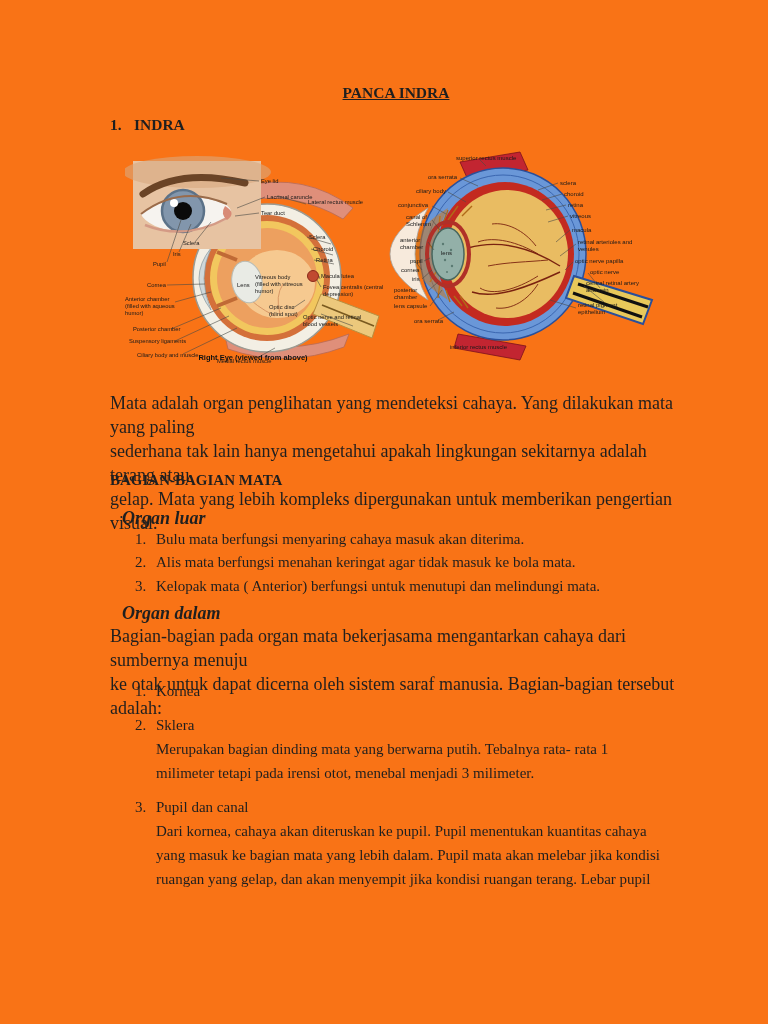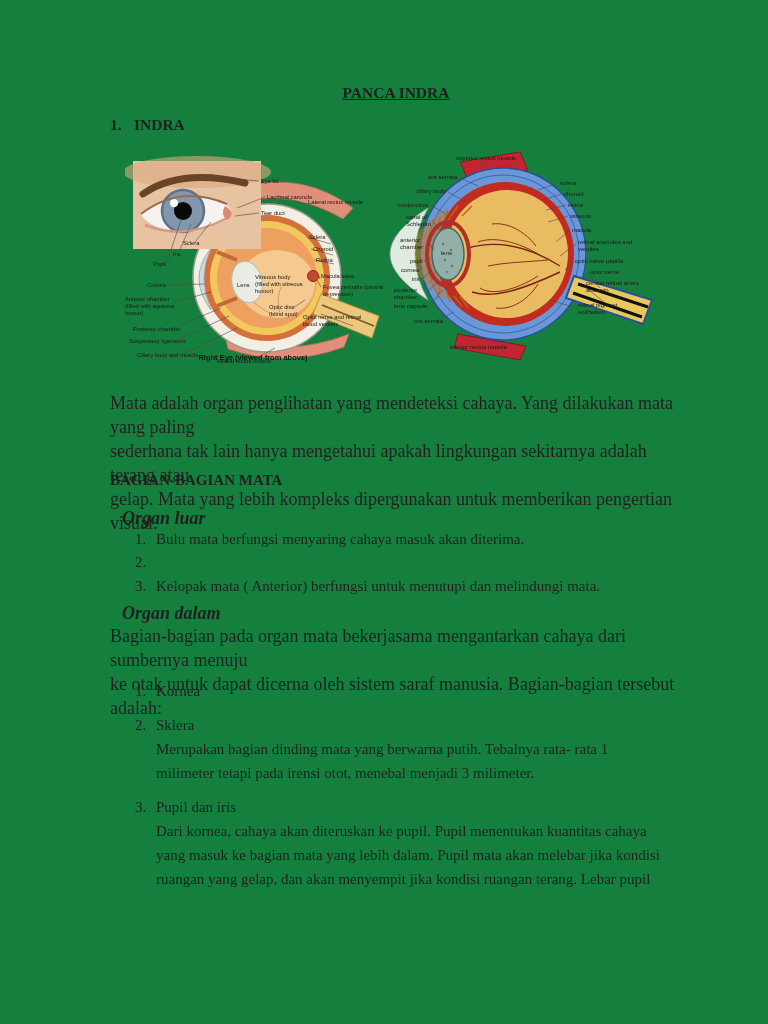--- a/index.html
+++ b/index.html
@@ -1,17 +1,17 @@
 <!DOCTYPE html>
 <html><head>
 <meta charset="utf-8">
 <style>
   html,body { margin:0; padding:0; background:#ffffff; }
   .page {
-    position:relative; width:768px; height:1024px; background:#15803d;
+    position:relative; width:768px; height:1024px; background:#f97316;
     font-family:"Liberation Serif", serif; color:#1f1f1f; overflow:hidden;
   }
   .doc-title {
     position:absolute; top:81px; left:110px; width:572px; text-align:center;
     font-size:15.5px; font-weight:bold; text-decoration:underline; line-height:24px;
   }
   .section-heading { position:absolute; top:113px; left:110px; font-size:15.5px; font-weight:bold; line-height:24px; }
   .section-heading .num { display:inline-block; width:24px; }
   .body-text { position:absolute; margin:0; font-size:18px; line-height:24px; white-space:pre-line; }
   .para1 { top:391px; left:110px; width:578px; }
@@ -291,20 +291,21 @@
 
   <div class="num-list">
 
       <div class="nli">
         <span class="n">1.</span>
         <span class="t">Bulu mata berfungsi menyaring cahaya masuk akan diterima.</span>
       </div>
 
       <div class="nli">
         <span class="n">2.</span>
+        <span class="t">Alis mata berfungsi menahan keringat agar tidak masuk ke bola mata.</span>
       </div>
 
       <div class="nli">
         <span class="n">3.</span>
         <span class="t">Kelopak mata ( Anterior) berfungsi untuk menutupi dan melindungi mata.</span>
       </div>
     </div>
 
   <div class="sub-heading organ-dalam-h">Organ dalam</div>
 
@@ -325,21 +326,21 @@
           <span class="n">2.</span>
           <span class="dt-title">Sklera</span>
         </div>
         <div class="dt-desc">Merupakan bagian dinding mata yang berwarna putih. Tebalnya rata- rata 1
 milimeter tetapi pada irensi otot, menebal menjadi 3 milimeter.</div>
       </div>
 
       <div class="detail-item">
         <div class="dt-head">
           <span class="n">3.</span>
-          <span class="dt-title">Pupil dan iris</span>
+          <span class="dt-title">Pupil dan canal</span>
         </div>
         <div class="dt-desc">Dari kornea, cahaya akan diteruskan ke pupil. Pupil menentukan kuantitas cahaya
 yang masuk ke bagian mata yang lebih dalam. Pupil mata akan melebar jika kondisi
 ruangan yang gelap, dan akan menyempit jika kondisi ruangan terang. Lebar pupil</div>
       </div>
     </div>
 
 </div>
 
 </body></html>

